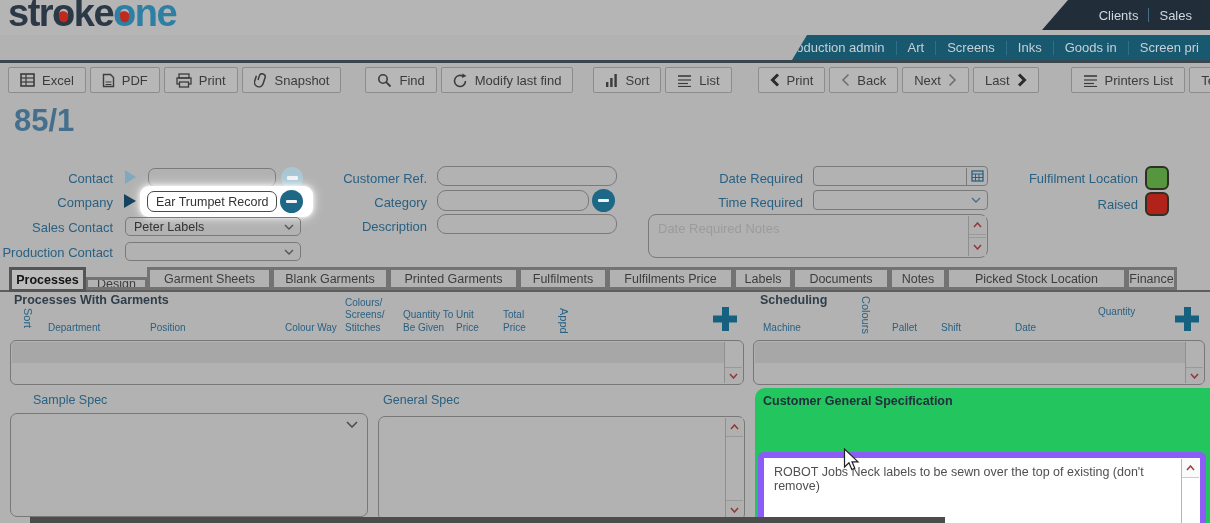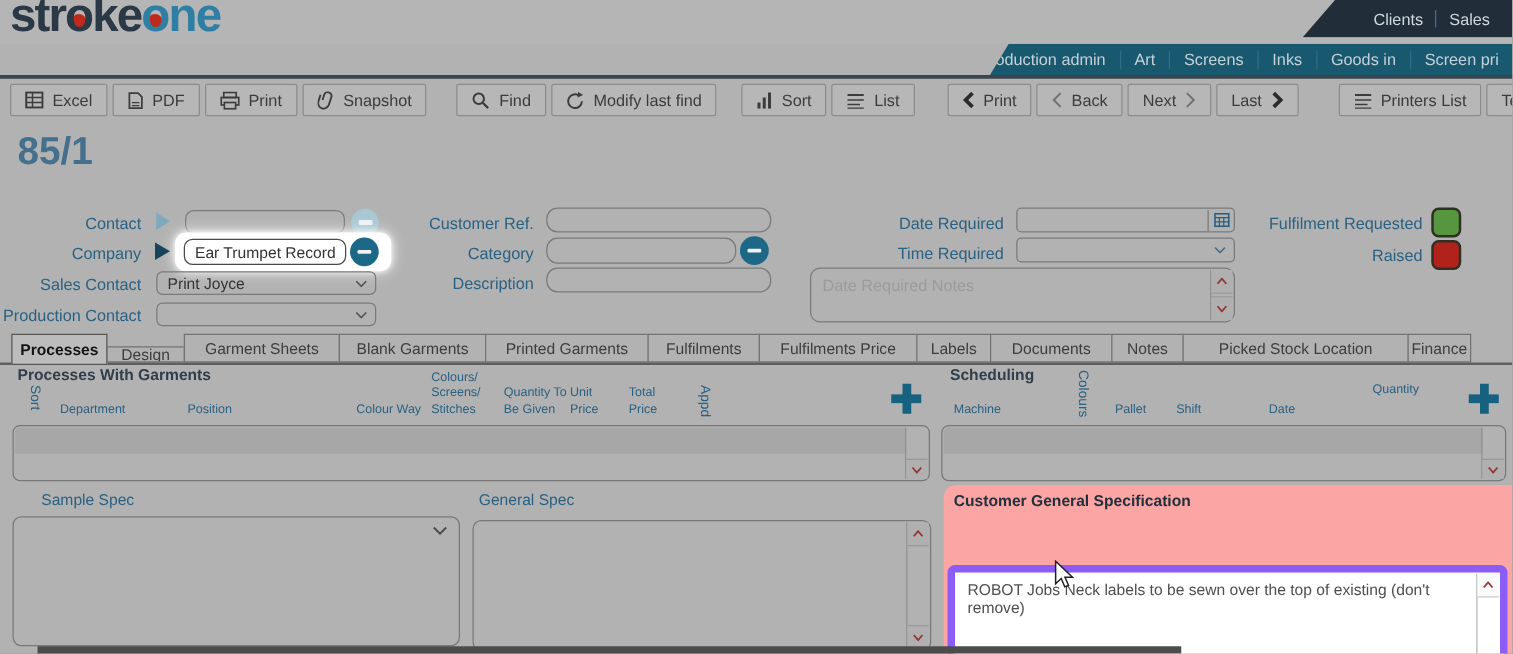--- a/index.html
+++ b/index.html
@@ -62,21 +62,21 @@
   .sb-btn.up{top:0;border-bottom:1px solid #999;}
   .sb-btn.dn{bottom:0;border-top:1px solid #999;}
   .swatch{position:absolute;width:24px;height:24px;border-radius:6px;border:2px solid #2f2f23;
     box-sizing:border-box;}
   .swatch.green{background:#55963e;}
   .swatch.red{background:#b1221a;}
   .calbtn{width:20px;height:17px;border-left:1px solid #7a7a7a;display:flex;align-items:center;
     justify-content:center;margin-right:-6px;}
   
   .tabbar{position:absolute;top:267px;left:10px;height:23px;display:flex;}
-  .tab{box-sizing:border-box;border:1px solid #737373;margin-left:-1px;display:flex;align-items:center;
+  .tab{box-sizing:border-box;border:3px solid #737373;margin-left:-1px;display:flex;align-items:center;
     justify-content:center;font-size:12.5px;color:#3d3d3d;background:#b2b2b2;white-space:nowrap;
     overflow:hidden;}
   .tab.active{background:#bcbcbc;border-color:#555;font-weight:bold;color:#141414;z-index:3;
     height:25px;}
   .tab-underline{position:absolute;top:290px;left:0;right:0;height:2px;background:#5e5e5e;}
   
   .heads{position:absolute;top:292px;left:0;right:0;height:46px;}
   .sec-title{position:absolute;top:1px;font-size:12.5px;font-weight:bold;color:#2f3e4a;}
   .col{position:absolute;font-size:10px;line-height:12.5px;color:#2a6183;margin-top:32px;}
   .vcol{position:absolute;font-size:11px;color:#2a6183;white-space:nowrap;
@@ -84,21 +84,21 @@
   .plus{position:absolute;}
   
   .listbox{position:absolute;top:340px;height:45px;border:1px solid #787878;border-radius:6px;
     box-sizing:border-box;background:#b2b2b2;}
   .lb-band{position:absolute;left:1px;top:1px;right:18px;height:21px;background:#a7a7a7;
     border-radius:4px 0 0 0;}
   
   .spec-label{position:absolute;font-size:12.5px;color:#2a6183;}
   .bigbox{position:absolute;border:1px solid #787878;border-radius:7px;box-sizing:border-box;}
   .combo-chev{position:absolute;top:7px;right:9px;}
-  .white-panel{position:absolute;left:755px;top:388px;width:455px;height:135px;background:#fca5a5;
+  .white-panel{position:absolute;left:755px;top:388px;width:455px;height:135px;background:#22c55e;
     border-top-left-radius:10px;z-index:2;}
   .cust-title{position:absolute;left:8px;top:6px;font-size:12.5px;font-weight:bold;color:#22303c;}
   .cust-area{position:absolute;left:3px;top:24px;width:448px;height:106px;background:#fff;
     border:6px solid #8b5cf6;border-radius:6px;box-sizing:border-box;margin-top:40px;}
   .cust-text{position:absolute;left:10px;top:7px;right:28px;font-size:12.5px;color:#4f4f4f;}
   .cust-area .vscroll{border-left:1px solid #b5b5b5;}
   .cust-area .sb-btn{background:#fafafa;border-color:#ccc;}
   .dark-strip{position:absolute;left:30px;top:517px;width:915px;height:6px;background:#4c4c4c;z-index:6;}
   .cursor{position:absolute;left:843px;top:448px;z-index:7;}
 </style>
@@ -241,21 +241,21 @@
   <div class="minus off" style="left:281px;top:167px;"></div>
 
   <div class="hl-company"></div>
   <div class="flabel" style="left:40px;top:195px;width:73px;">Company</div>
   <div class="tri dark" style="left:124px;top:194px;"></div>
   <input class="fin company-input" value="Ear Trumpet Records" style="">
   <div class="minus on" style="left:280px;top:190px;"></div>
 
   <div class="flabel" style="left:18px;top:220px;width:95px;">Sales Contact</div>
   <div class="fsel" style="left:125px;top:217px;width:176px;height:19px;">
-    <span>Print Joyce</span>
+    <span>Peter Labels</span>
     <svg width="10" height="6">
         <polyline points="1,1 5,5 9,1" fill="none" stroke="#555" stroke-width="1.4"></polyline>
       </svg>
   </div>
   <div class="flabel" style="left:0px;top:245px;width:113px;">Production Contact</div>
   <div class="fsel" style="left:125px;top:242px;width:176px;height:19px;">
     <span></span>
     <svg width="10" height="6">
         <polyline points="1,1 5,5 9,1" fill="none" stroke="#555" stroke-width="1.4"></polyline>
       </svg>
@@ -298,21 +298,21 @@
           </svg>
         </div>
       <div class="sb-btn dn">
           <svg width="9" height="6">
             <polyline points="1,1 4.5,5 8,1" fill="none" stroke="#943636" stroke-width="1.5"></polyline>
           </svg>
         </div>
     </div>
   </div>
 
-  <div class="flabel" style="left:960px;top:171px;width:178px;">Fulfilment Requested</div>
+  <div class="flabel" style="left:960px;top:171px;width:178px;">Fulfilment Location</div>
   <div class="swatch green" style="left:1145px;top:166px;"></div>
   <div class="flabel" style="left:960px;top:197px;width:178px;">Raised</div>
   <div class="swatch red" style="left:1145px;top:192px;"></div>
 
   <div class="tabbar">
     <div class="tab active" style="width:77px;">Processes</div>
     <div class="tab" style="width:63px;margin-top:10px;">Design</div>
     <div class="tab" style="width:125px;">Garment Sheets</div>
     <div class="tab" style="width:118px;">Blank Garments</div>
     <div class="tab" style="width:131px;">Printed Garments</div>

